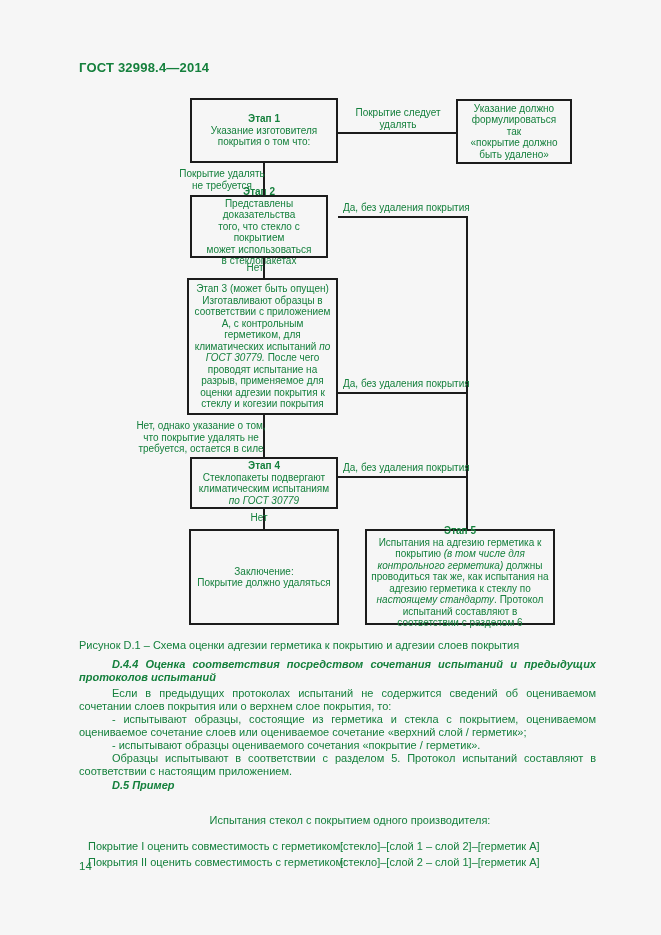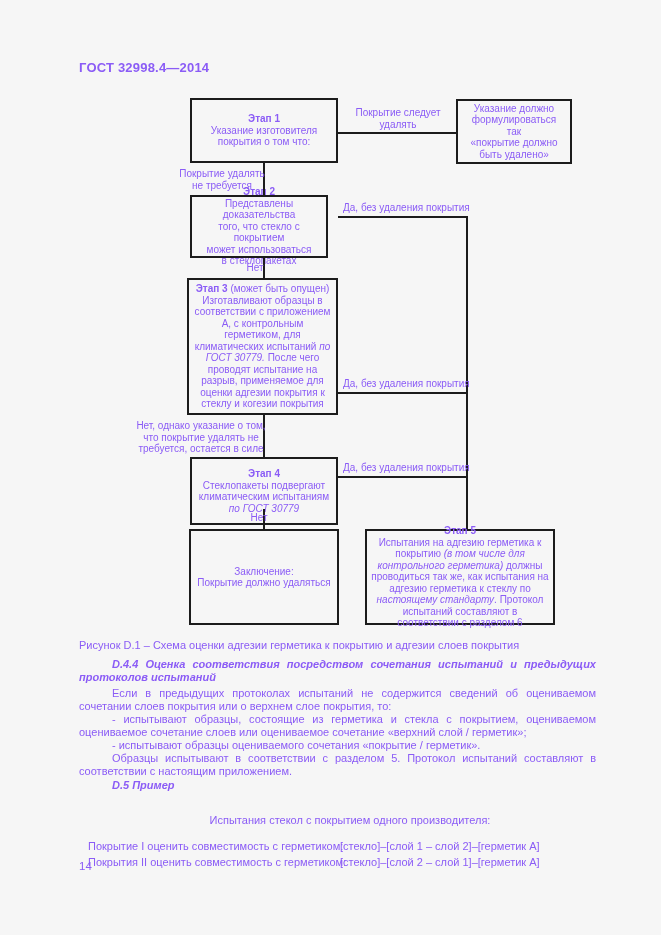--- a/index.html
+++ b/index.html
@@ -1,42 +1,42 @@
 <!DOCTYPE html>
 <html lang="ru"><head>
 <meta charset="utf-8">
 <style>
   html,body { margin:0; padding:0; background:#e9e9e9; }
   .page {
     position:relative;
     width:661px; height:935px;
     background:#f6f6f6;
     font-family:"Liberation Sans", sans-serif;
-    color:#8b5cf6;
+    color:#15803d;
     overflow:hidden;
     margin:0 auto;
   }
   .doc-header {
     position:absolute; left:79px; top:60px;
     font-size:13px; font-weight:bold; letter-spacing:0.2px;
   }
   
   .fc-box {
     position:absolute;
     border:2px solid #1c1c1c;
     background:#f6f6f6;
     box-sizing:border-box;
     display:flex; flex-direction:column;
     align-items:center; justify-content:center;
     text-align:center;
     font-size:10px; line-height:11.5px;
     padding:3px 4px;
   }
   .fc-title { font-weight:bold; }
-  .fc-title-inline { font-weight:bold;margin-top:8px; }
+  .fc-title-inline { font-weight:normal;margin-top:8px; }
   .fc-body i { font-style:italic; }
   .pre { white-space:pre-line; }
   .hline, .vline { position:absolute; background:#1c1c1c; }
   .flabel {
     position:absolute;
     font-size:10px; line-height:11.5px;
     text-align:center; white-space:pre-line;
   }
   .flabel.nowrap { white-space:nowrap; text-align:left; }
   .fig-caption {
@@ -90,21 +90,21 @@
 того, что стекло с покрытием
 может использоваться
 в  стеклопакетах</div>
     </div>
 
     <div class="fc-box" style="left:187px;top:278px;width:151px;height:137px">
       <div><span class="fc-title-inline">Этап 3</span><span> (может быть опущен)</span></div>
       <div class="fc-body"><span>Изготавливают образцы в соответствии с приложением А, с контрольным герметиком, для климатических испытаний </span><i>по ГОСТ 30779.</i><span> После чего проводят испытание на разрыв, применяемое для оценки адгезии покрытия к стеклу и когезии покрытия</span></div>
     </div>
 
-    <div class="fc-box" style="left:190px;top:457px;width:148px;height:68px">
+    <div class="fc-box" style="left:190px;top:457px;width:148px;height:52px">
       <div class="fc-title">Этап 4</div>
       <div class="fc-body"><span>Стеклопакеты подвергают климатическим испытаниям </span><i>по ГОСТ 30779</i></div>
     </div>
 
     <div class="fc-box" style="left:189px;top:529px;width:150px;height:96px">
       <div class="fc-body pre">Заключение:
 Покрытие должно удаляться</div>
     </div>
 
     <div class="fc-box" style="left:365px;top:529px;width:190px;height:96px">

